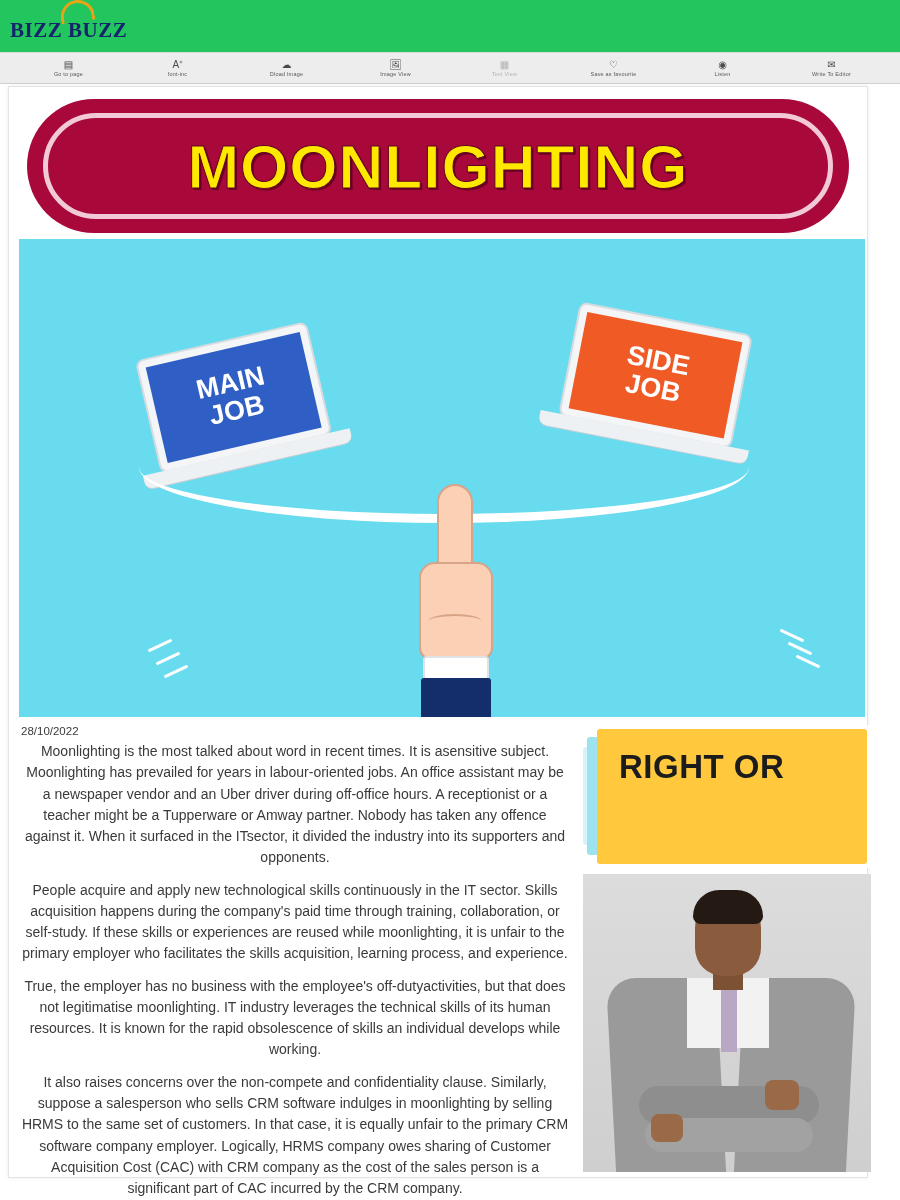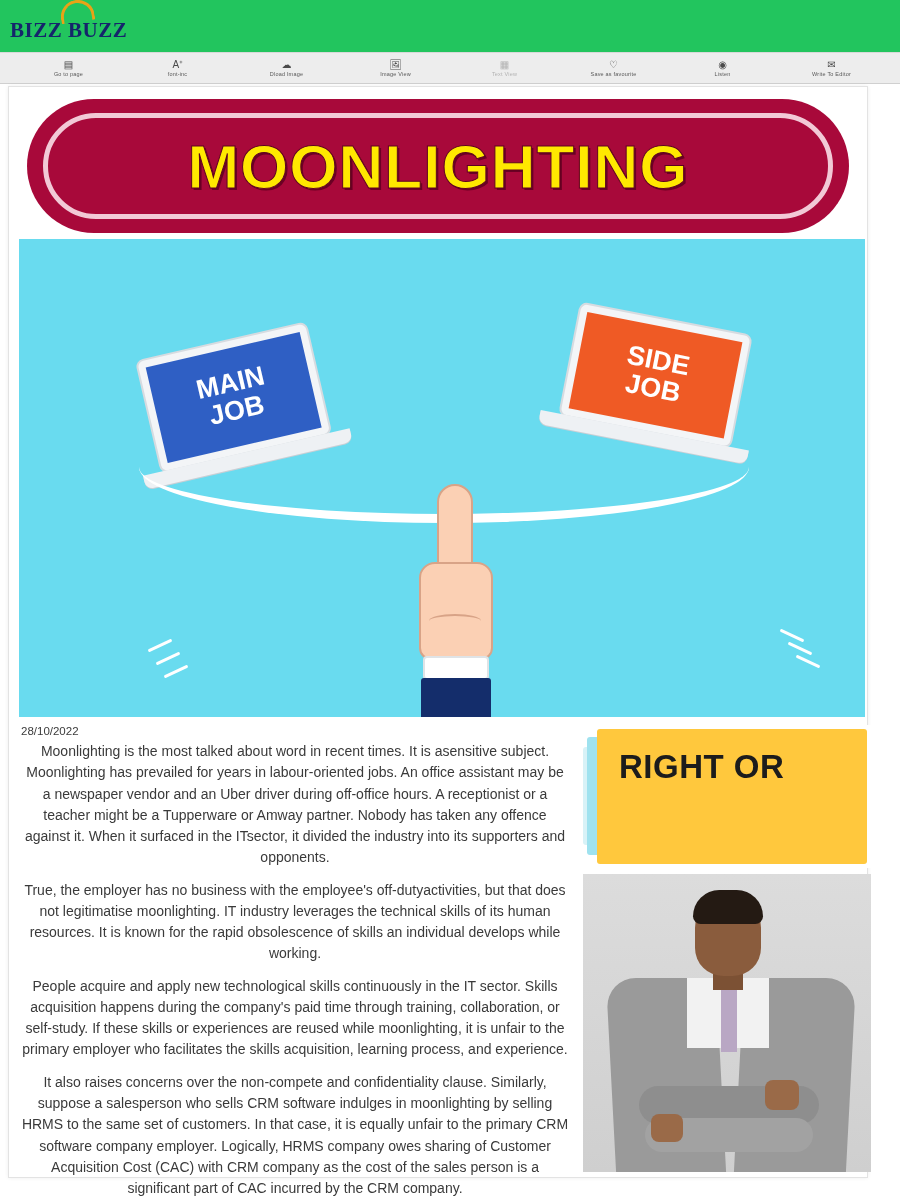--- a/index.html
+++ b/index.html
@@ -432,22 +432,22 @@
         <div class="cuff"></div>
         <div class="sleeve"></div>
       </div>
     </div>
 
     <div class="content">
 
       <div class="col-text">
         <div class="date">28/10/2022</div>
         <p class="para">Moonlighting is the most talked about word in recent times. It is asensitive subject. Moonlighting has prevailed for years in labour-oriented jobs. An office assistant may be a newspaper vendor and an Uber driver during off-office hours. A receptionist or a teacher might be a Tupperware or Amway partner. Nobody has taken any offence against it. When it surfaced in the ITsector, it divided the industry into its supporters and opponents.</p>
+        <p class="para">People acquire and apply new technological skills continuously in the IT sector. Skills acquisition happens during the company's paid time through training, collaboration, or self-study. If these skills or experiences are reused while moonlighting, it is unfair to the primary employer who facilitates the skills acquisition, learning process, and experience.</p>
         <p class="para">True, the employer has no business with the employee's off-dutyactivities, but that does not legitimatise moonlighting. IT industry leverages the technical skills of its human resources. It is known for the rapid obsolescence of skills an individual develops while working.</p>
-        <p class="para">People acquire and apply new technological skills continuously in the IT sector. Skills acquisition happens during the company's paid time through training, collaboration, or self-study. If these skills or experiences are reused while moonlighting, it is unfair to the primary employer who facilitates the skills acquisition, learning process, and experience.</p>
         <p class="para">It also raises concerns over the non-compete and confidentiality clause. Similarly, suppose a salesperson who sells CRM software indulges in moonlighting by selling HRMS to the same set of customers. In that case, it is equally unfair to the primary CRM software company employer. Logically, HRMS company owes sharing of Customer Acquisition Cost (CAC) with CRM company as the cost of the sales person is a significant part of CAC incurred by the CRM company.</p>
         <p class="toldby">(As told to Kumud Das)</p>
       </div>
 
       <div class="col-side">
         <div class="row-card">
           <div class="tab2"></div>
           <div class="tab1"></div>
           <div class="yellow"></div>
           <div class="rtext">

